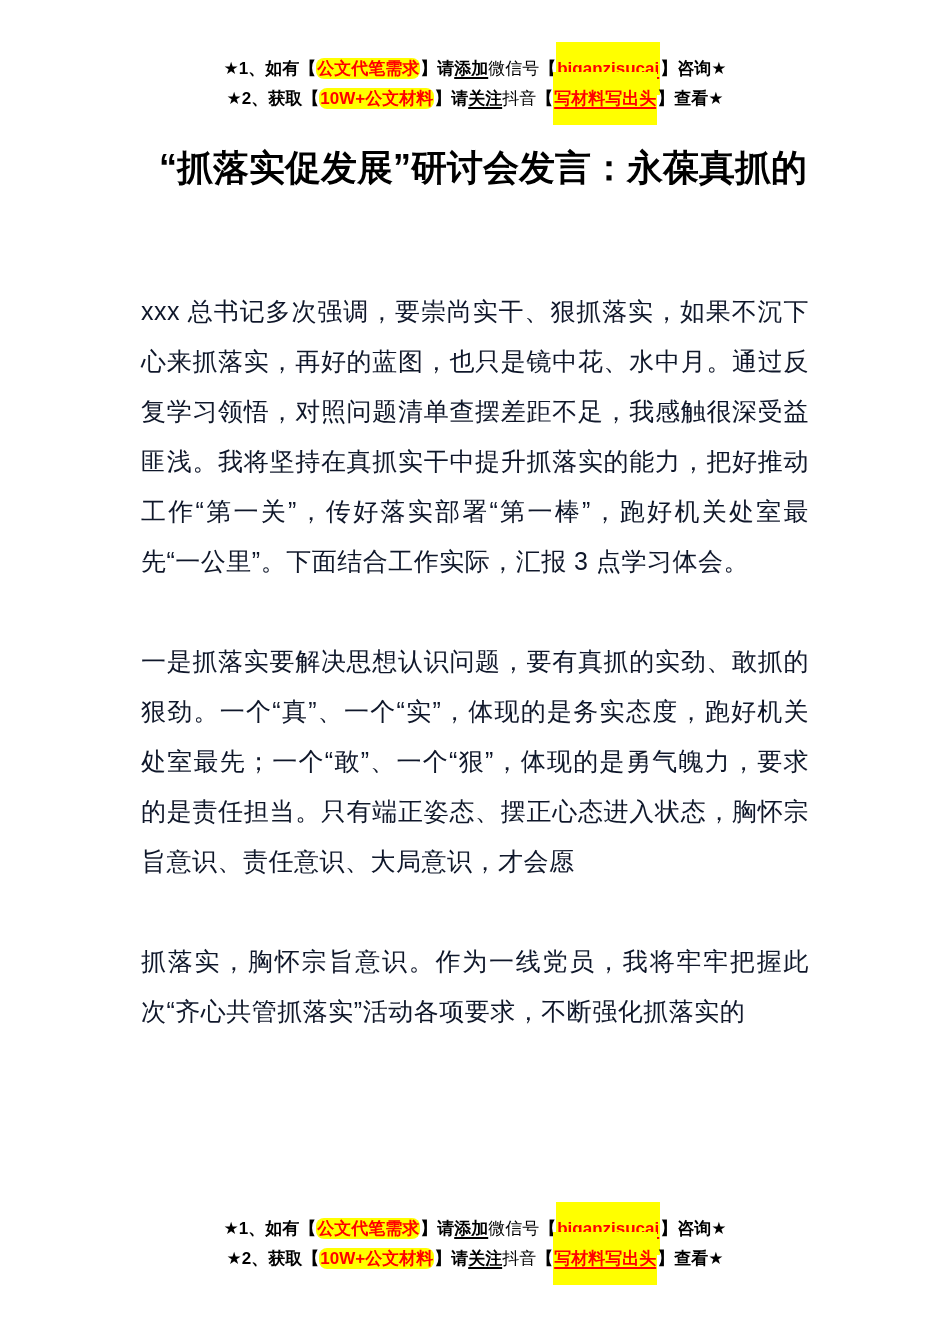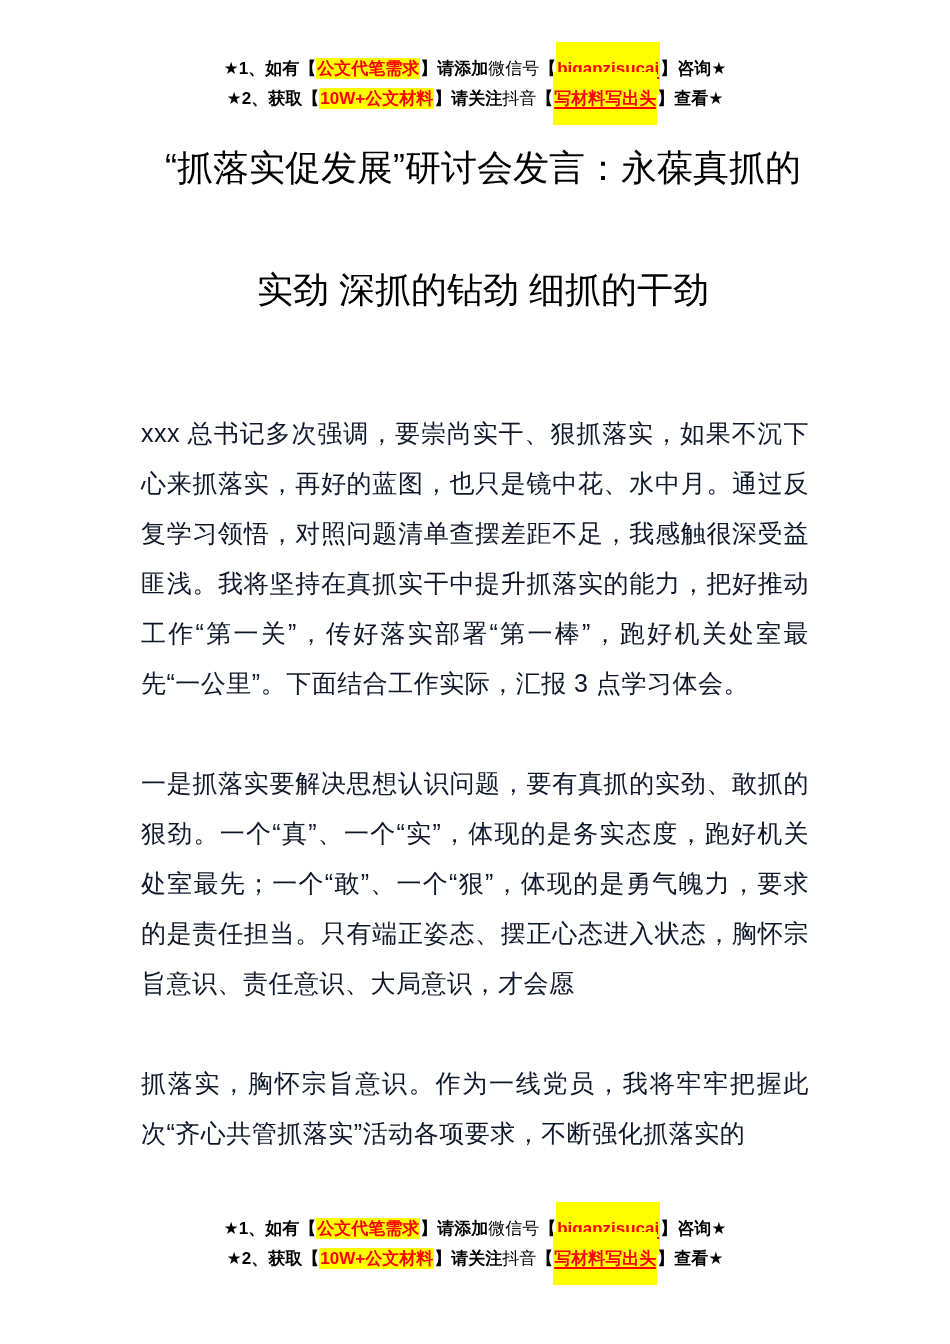--- a/index.html
+++ b/index.html
@@ -18,32 +18,32 @@
     text-align: center;
     font-size: 17px;
     line-height: 30px;
     font-weight: bold;
     white-space: nowrap;
   }
   .promo.header { padding-top: 54px; }
   .promo.footer { position: absolute; top: 1214px; left: 0; width: 100%; }
   .promo .seg-b  { font-weight: bold; text-align: center; }
   .promo .seg-n  { font-weight: normal; }
-  .promo .seg-ul { font-weight: bold; text-decoration-thickness: 2px; text-underline-offset: 3px; }
-  .promo .seg-hl { font-weight: bold; color: #ff0000; background: #ffff00; padding: 1px 1px; }
+  .promo .seg-ul { font-weight: bold; text-decoration: underline; text-decoration-thickness: 2px; text-underline-offset: 3px; }
+  .promo .seg-hl { font-weight: bold; color: #ff0000; background: #ffff00; padding: 1px 1px; border-radius: 8px; }
   .promo .seg-hl-ul {
     font-weight: bold; color: #ff0000; background: #ffff00; padding: 17px 1px;
     text-decoration: underline; text-decoration-color: #ff0000;
     text-decoration-thickness: 2px; text-underline-offset: 3px;
   }
   
   .title {
     margin-top: 30px;
     text-align: center;
-    font-weight: normal;
+    font-weight: bold;
     font-size: 36px;
     color: #000000;
     padding-left: 16px;
   }
   .title .title-line { line-height: 48px; }
   .title .title-line + .title-line { margin-top: 74px; }
   
   .content {
     padding: 0 141px;
     box-sizing: border-box;
@@ -67,21 +67,20 @@
     <div>
       <span class="seg-b">★1、如有【</span><span class="seg-hl">公文代笔需求</span><span class="seg-b">】请</span><span class="seg-ul">添加</span><span class="seg-n">微信号</span><span class="seg-b">【</span><span class="seg-hl-ul">biganzisucai</span><span class="seg-b">】咨询★</span>
     </div>
     <div>
       <span class="seg-b">★2、获取【</span><span class="seg-hl">10W+公文材料</span><span class="seg-b">】请</span><span class="seg-ul">关注</span><span class="seg-n">抖音</span><span class="seg-b">【</span><span class="seg-hl-ul">写材料写出头</span><span class="seg-b">】查看★</span>
     </div>
   </div>
 
   <div class="title">
     <div class="title-line">“抓落实促发展”研讨会发言：永葆真抓的</div>
-    <div class="title-line">实劲 深抓的钻劲 细抓的干劲</div>
   </div>
 
   <div class="content">
     <p class="body-para">xxx 总书记多次强调，要崇尚实干、狠抓落实，如果不沉下心来抓落实，再好的蓝图，也只是镜中花、水中月。通过反复学习领悟，对照问题清单查摆差距不足，我感触很深受益匪浅。我将坚持在真抓实干中提升抓落实的能力，把好推动工作“第一关”，传好落实部署“第一棒”，跑好机关处室最先“一公里”。下面结合工作实际，汇报 3 点学习体会。</p>
     <p class="body-para">一是抓落实要解决思想认识问题，要有真抓的实劲、敢抓的狠劲。一个“真”、一个“实”，体现的是务实态度，跑好机关处室最先；一个“敢”、一个“狠”，体现的是勇气魄力，要求的是责任担当。只有端正姿态、摆正心态进入状态，胸怀宗旨意识、责任意识、大局意识，才会愿</p>
     <p class="body-para">抓落实，胸怀宗旨意识。作为一线党员，我将牢牢把握此次“齐心共管抓落实”活动各项要求，不断强化抓落实的</p>
   </div>
 
   <div class="promo footer">
     <div>

